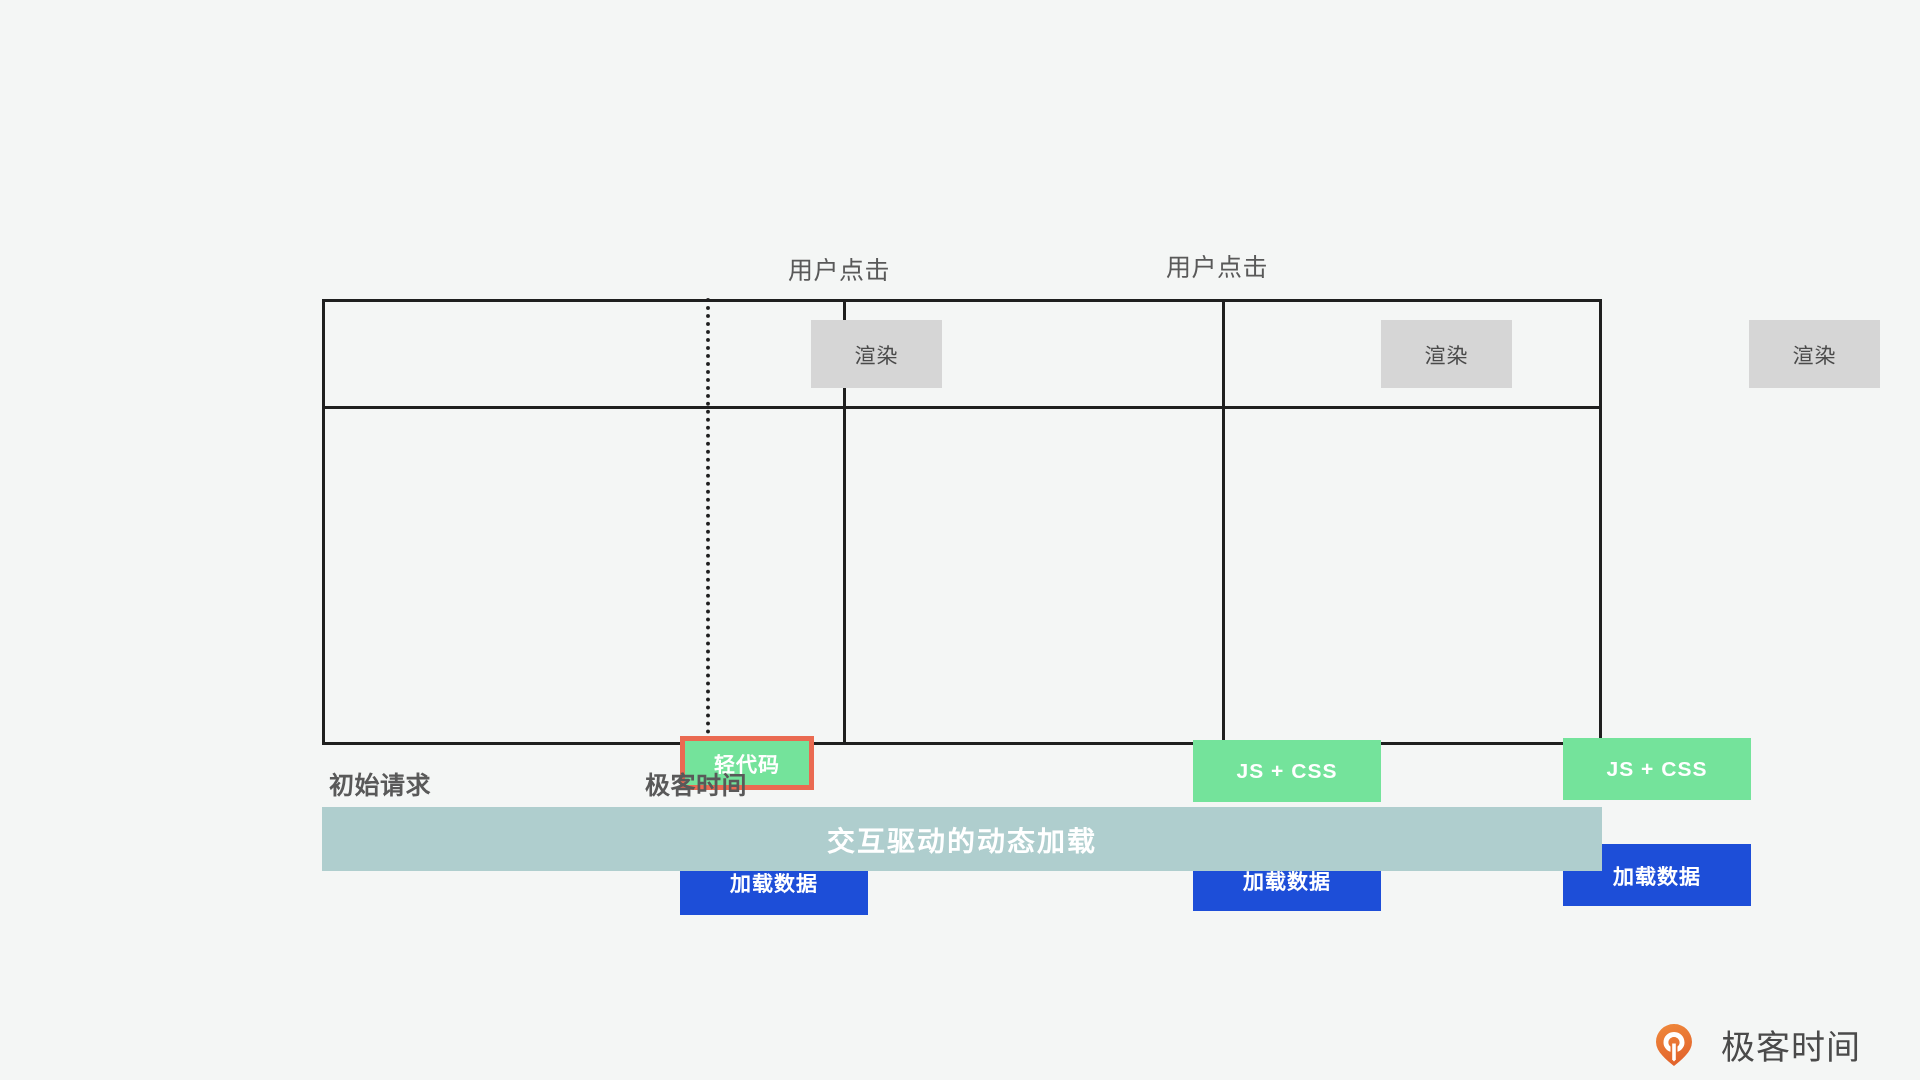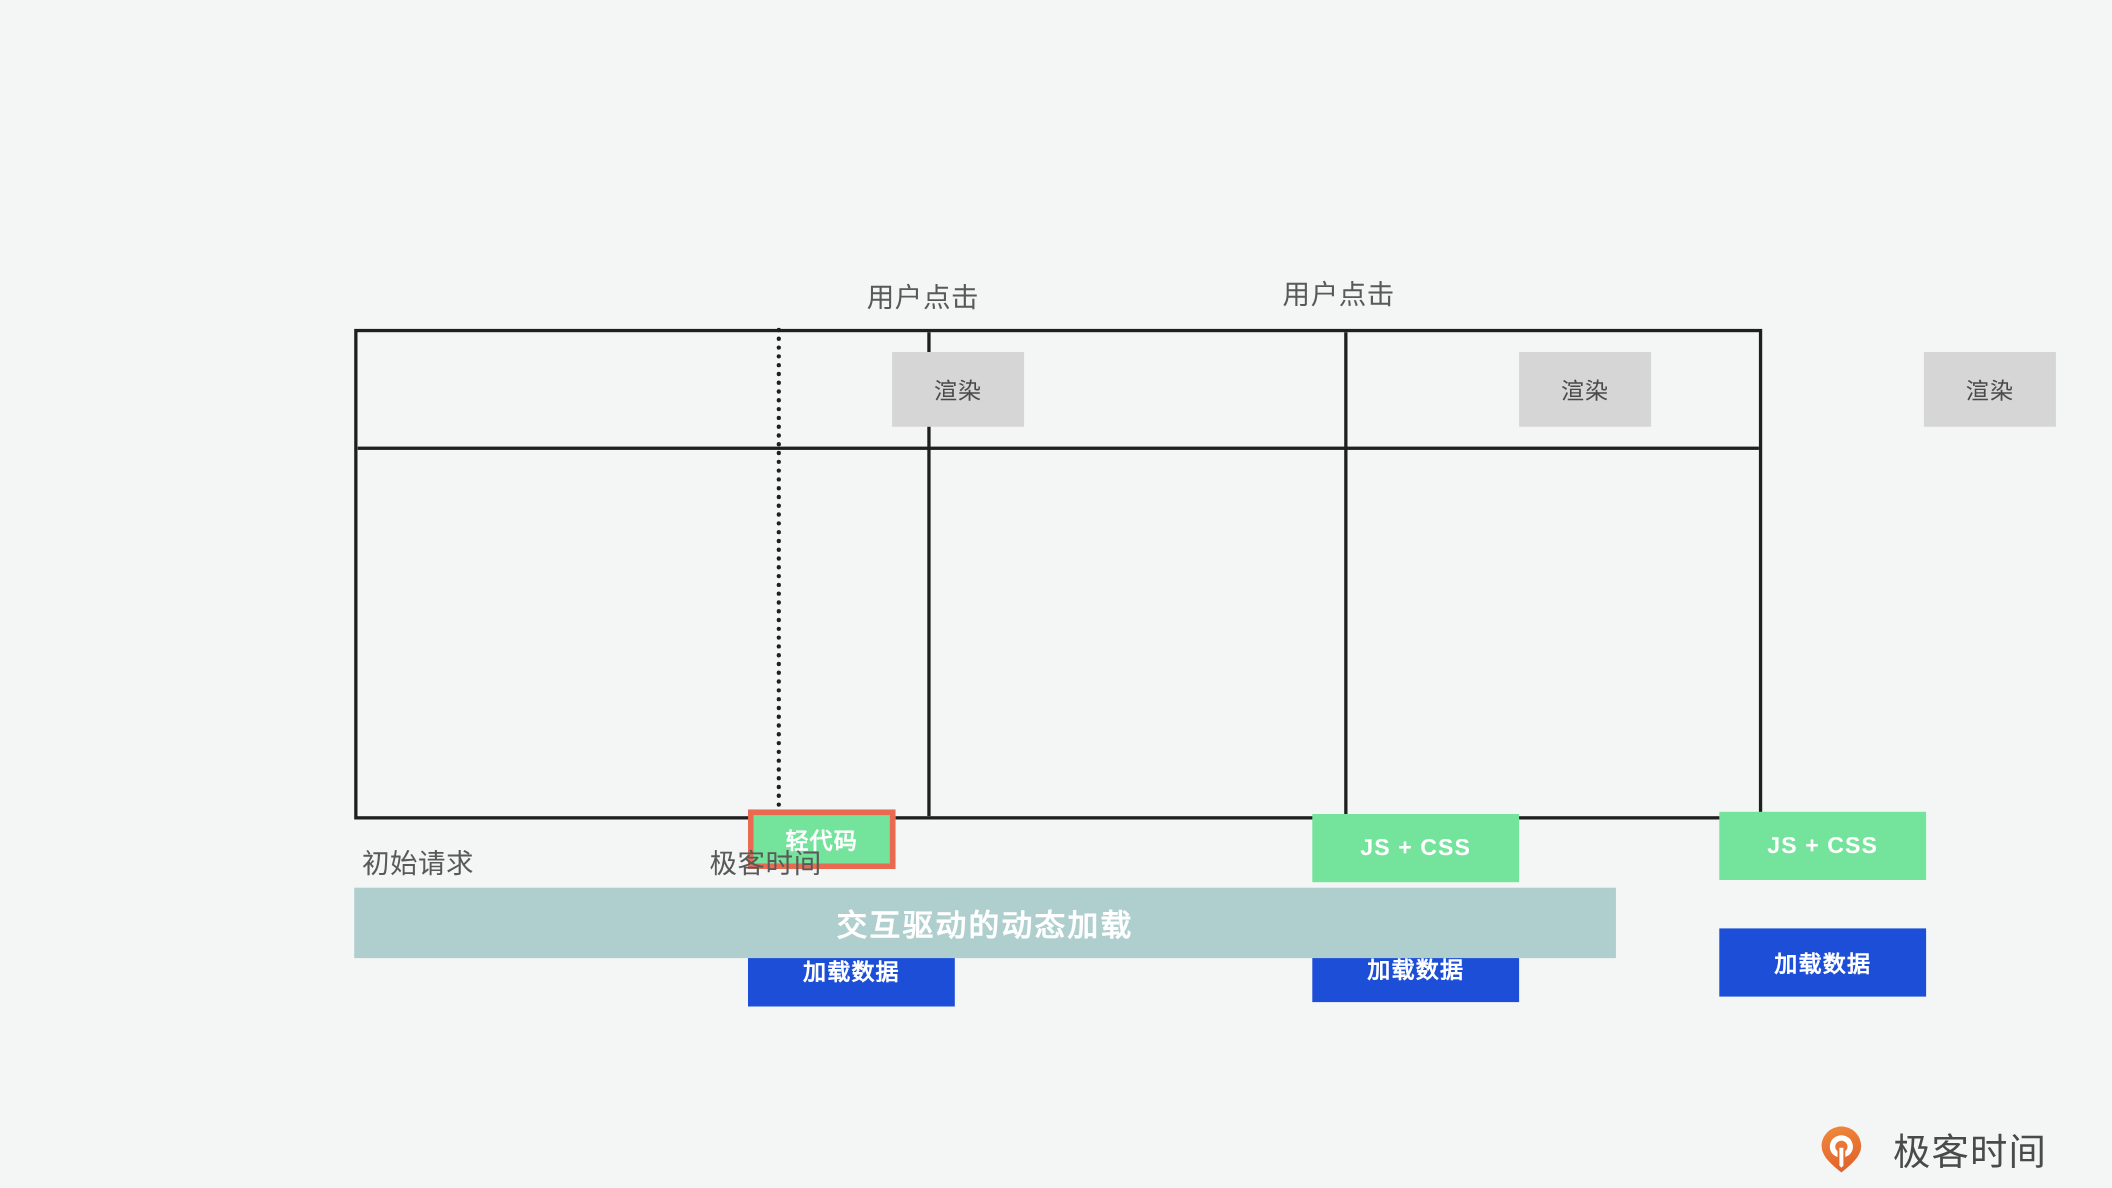--- a/index.html
+++ b/index.html
@@ -74,21 +74,21 @@
     left: 381px;
     top: -4px;
     width: 0;
     height: 452px;
     border-left: 4px dotted #1f1f1f;
   }
 
   
   .render-box {
     position: absolute;
-    width: 120px;
+    width: 131px;
     height: 68px;
     background: #d6d6d6;
     display: flex;
     align-items: center;
     justify-content: center;
     font-size: 21px;
     color: #4a4a4a;
     letter-spacing: 1px;
   }
   #render-box-1 { left: 486px; top: 18px; }
@@ -126,30 +126,31 @@
   #code-box-3 { left: 1238px; top: 436px; width: 188px; height: 62px; }
   #data-box-3 { left: 1238px; top: 542px; width: 188px; height: 62px; }
 
   
   .axis-label {
     position: absolute;
     font-size: 25px;
     color: #595959;
     white-space: nowrap;
     letter-spacing: 0.5px;
+    font-weight: bold;
   }
   #axis-label-initial { left: 329px; top: 747px; }
   #axis-label-complete { left: 645px; top: 747px; }
 
   
   #summary-banner {
     position: absolute;
     left: 322px;
     top: 789px;
-    width: 1147px;
+    width: 1280px;
     height: 64px;
     background: #afcece;
     display: flex;
     align-items: center;
     justify-content: center;
     color: #ffffff;
     font-size: 28px;
     font-weight: bold;
     letter-spacing: 2px;
   }

